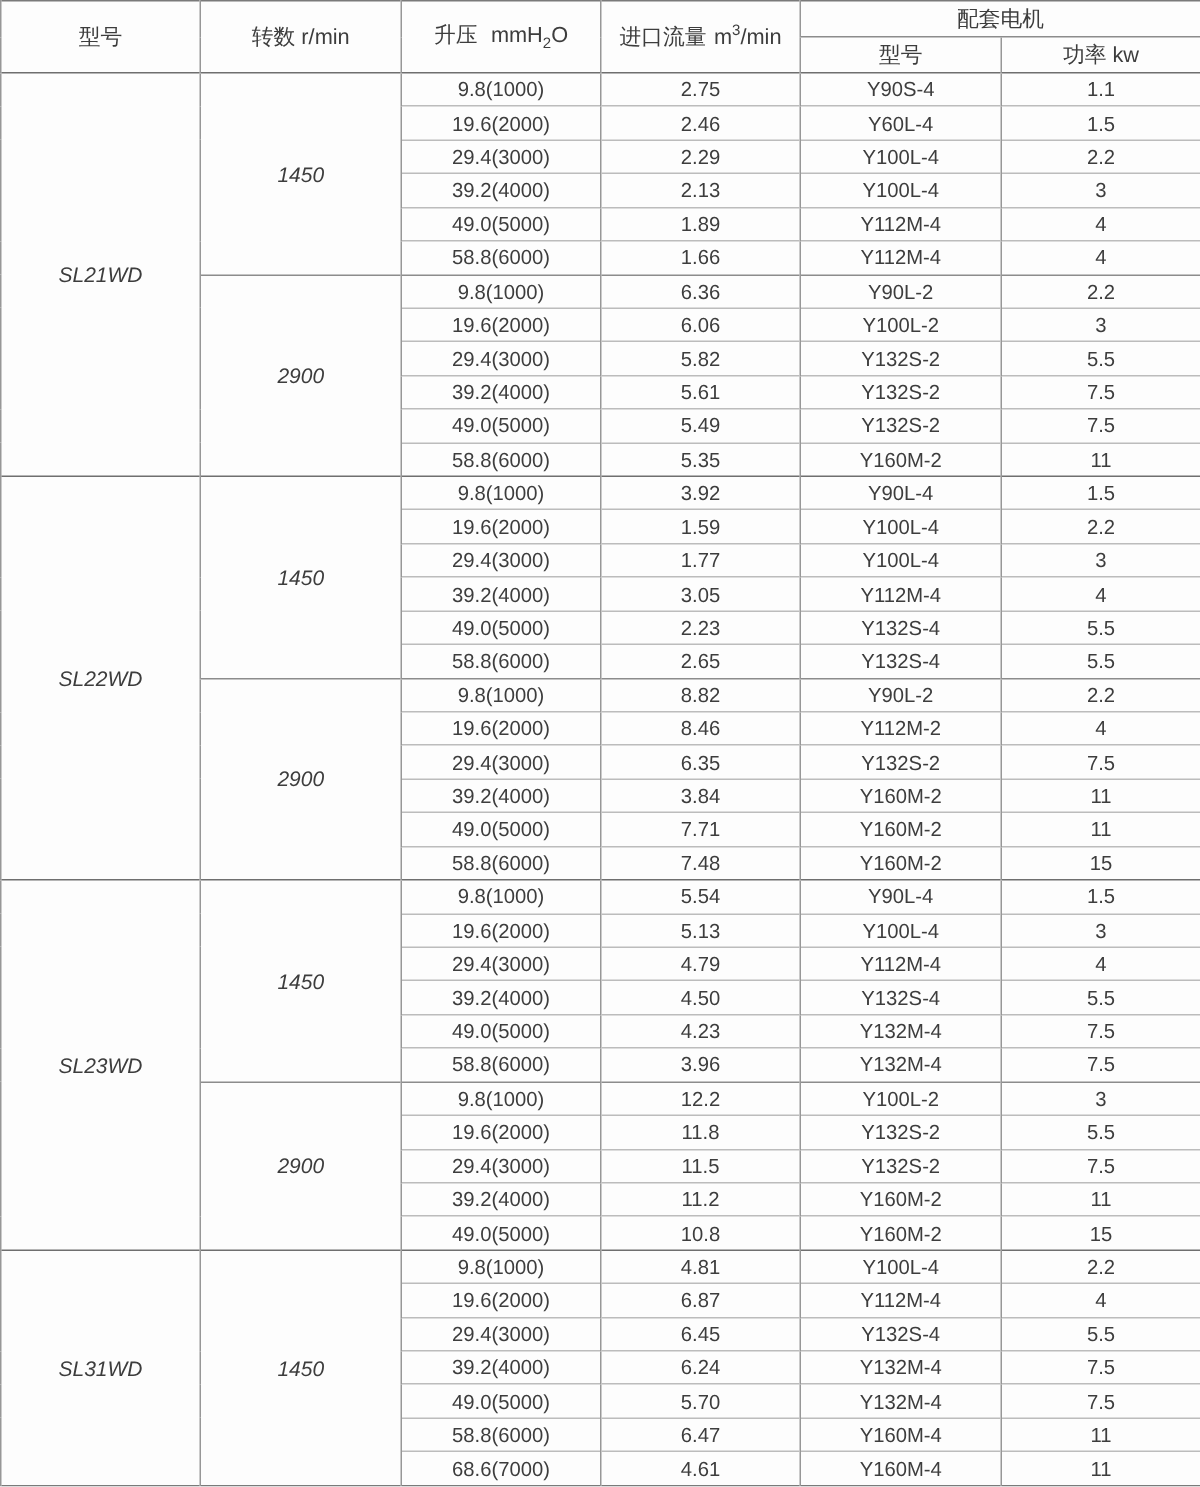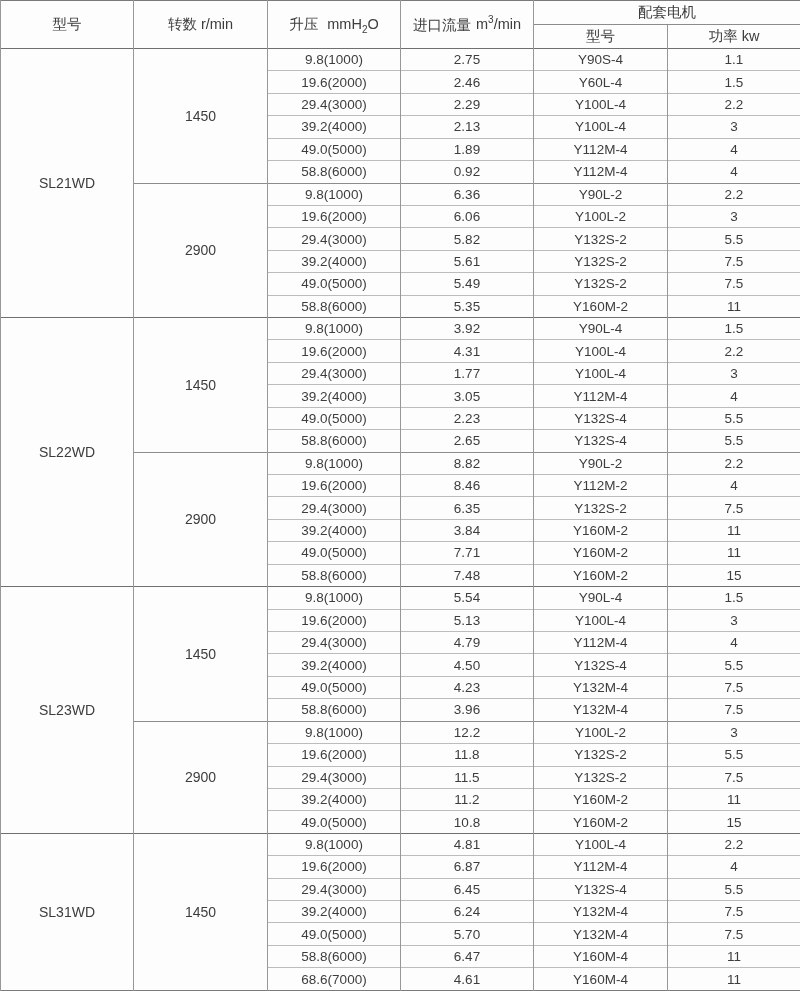--- a/index.html
+++ b/index.html
@@ -41,20 +41,21 @@
   thead tr.sub th { border-top: 1px solid #8c8c8c; }
   tbody td {
     font-size: 13.5px;
     border-top: 1px solid #bcbcbc;
   }
   tbody tr.group-start td { border-top: 1px solid #8c8c8c; }
   tbody tr.model-start td { border-top: 1px solid #6f6f6f; }
   td.model-cell, td.speed-cell {
     font-size: 14px;
     color: #404040;
+    font-style: italic;
   }
   .unit { margin-left: 9px; }
   sub, sup { font-size: 10px; }
 </style>
 </head>
 <body>
 
 <div class="page">
   <table class="specs">
     <colgroup>
@@ -106,21 +107,21 @@
           <td>3</td>
         </tr>
         <tr>
           <td>49.0(5000)</td>
           <td>1.89</td>
           <td>Y112M-4</td>
           <td>4</td>
         </tr>
         <tr>
           <td>58.8(6000)</td>
-          <td>0.92</td>
+          <td>1.66</td>
           <td>Y112M-4</td>
           <td>4</td>
         </tr>
         <tr class="group-start">
           <td rowspan="6" class="speed-cell">2900</td>
           <td>9.8(1000)</td>
           <td>6.36</td>
           <td>Y90L-2</td>
           <td>2.2</td>
         </tr>
@@ -157,21 +158,21 @@
         <tr class="model-start">
           <td rowspan="12" class="model-cell">SL22WD</td>
           <td rowspan="6" class="speed-cell">1450</td>
           <td>9.8(1000)</td>
           <td>3.92</td>
           <td>Y90L-4</td>
           <td>1.5</td>
         </tr>
         <tr>
           <td>19.6(2000)</td>
-          <td>4.31</td>
+          <td>1.59</td>
           <td>Y100L-4</td>
           <td>2.2</td>
         </tr>
         <tr>
           <td>29.4(3000)</td>
           <td>1.77</td>
           <td>Y100L-4</td>
           <td>3</td>
         </tr>
         <tr>

